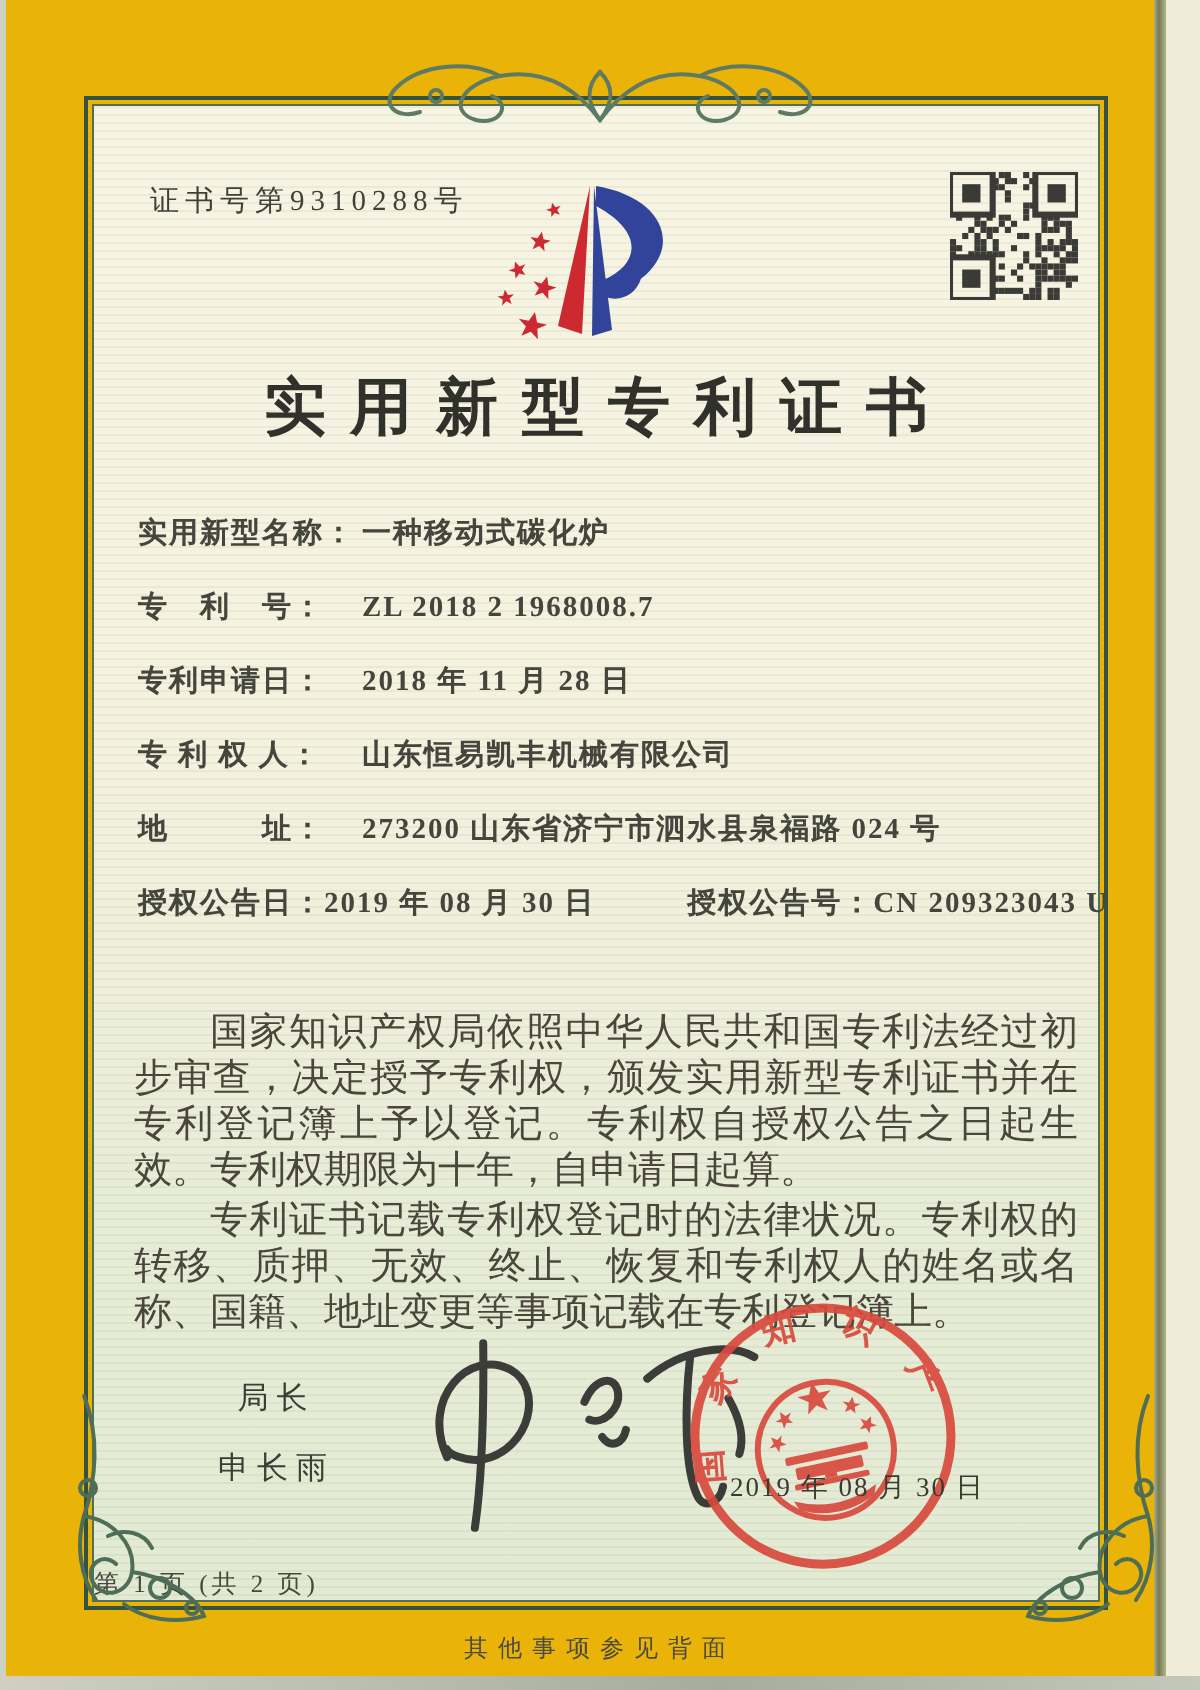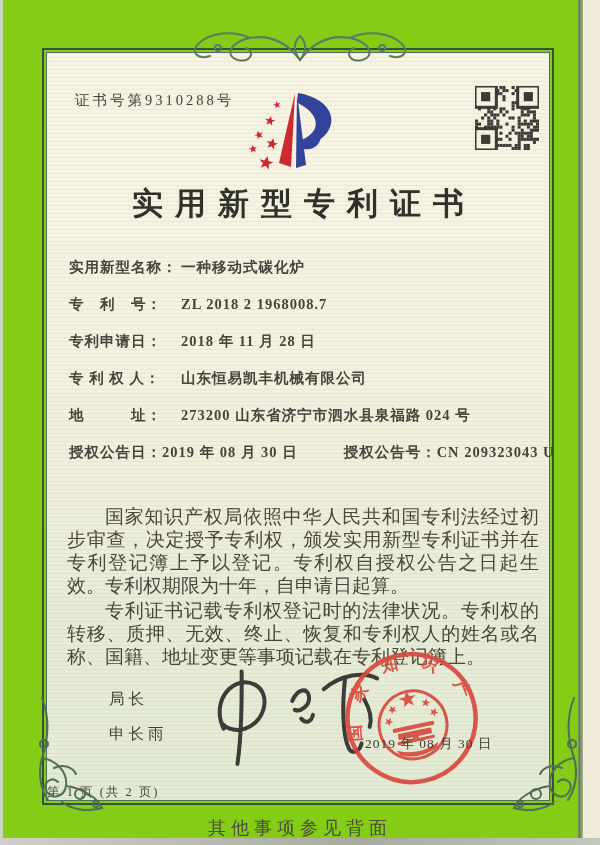--- a/index.html
+++ b/index.html
@@ -3,21 +3,21 @@
 <meta charset="utf-8">
 <style>
   html,body{margin:0;padding:0;}
   body{
     width:600px;height:845px;position:relative;overflow:hidden;
     background:#ffffff;
     font-family:"Liberation Serif","DejaVu Serif",serif;
   }
   .paper{
     position:absolute;inset:0;
-    background:#84cc16;
+    background:#eab308;
   }
   
   .edge-right{position:absolute;top:0;bottom:6px;left:577px;width:6px;
     background:linear-gradient(90deg,#9fae9d,#5f6f60 40%,#aab5a4);opacity:.85;}
   .edge-right-paper{position:absolute;top:0;bottom:6px;left:583px;right:0;background:#f1ecda;}
   .edge-bottom{position:absolute;left:0;right:0;bottom:0;height:7px;
     background:linear-gradient(90deg,#cfcfc4,#a7ac9e 60%,#c4c8ba);}
   .edge-left{position:absolute;top:0;bottom:7px;left:0;width:3px;background:#cdd3c2;}
 
   
@@ -48,31 +48,31 @@
   .fvalue{letter-spacing:1px;}
   .frow.double .col2{margin-left:46px;display:flex;}
   .frow.double .flabel{width:auto;}
 
   .paras{position:absolute;left:20px;top:452px;width:472px;color:#4a463c;
     font-size:19px;line-height:23px;text-align:justify;}
   .paras p{margin:0;text-indent:2em;}
   .paras p + p{margin-top:2px;}
 
   .sig-block{position:absolute;left:62px;top:636px;font-size:15.5px;color:#3c3d35;letter-spacing:4px;}
-  .sig-block div{margin-bottom:14px;}
+  .sig-block div{margin-bottom:14px;text-align:center;}
   .signature{position:absolute;left:150px;top:608px;}
 
   .seal{position:absolute;left:280px;top:580px;transform:rotate(-12deg);opacity:.92;}
   .seal-date{position:absolute;left:318px;top:682px;font-size:13.5px;color:#3a3a33;letter-spacing:1px;z-index:5;}
 
   .page-no{position:absolute;left:0;right:0;top:731px;text-align:left;
     font-size:12.5px;color:#45463d;letter-spacing:2px;}
 
   .back-note{position:absolute;left:0;right:0;top:816px;text-align:center;
-    font-size:18px;color:#4a4b41;letter-spacing:5px;}
+    font-size:12px;color:#4a4b41;letter-spacing:5px;}
 
   .ornament-top{position:absolute;left:50%;top:26px;transform:translateX(-50%);}
   .corner{position:absolute;}
   .corner.bl{left:28px;top:688px;}
   .corner.br{left:478px;top:688px;transform:scaleX(-1);}
 </style>
 </head>
 <body>
 
 <div class="paper">

